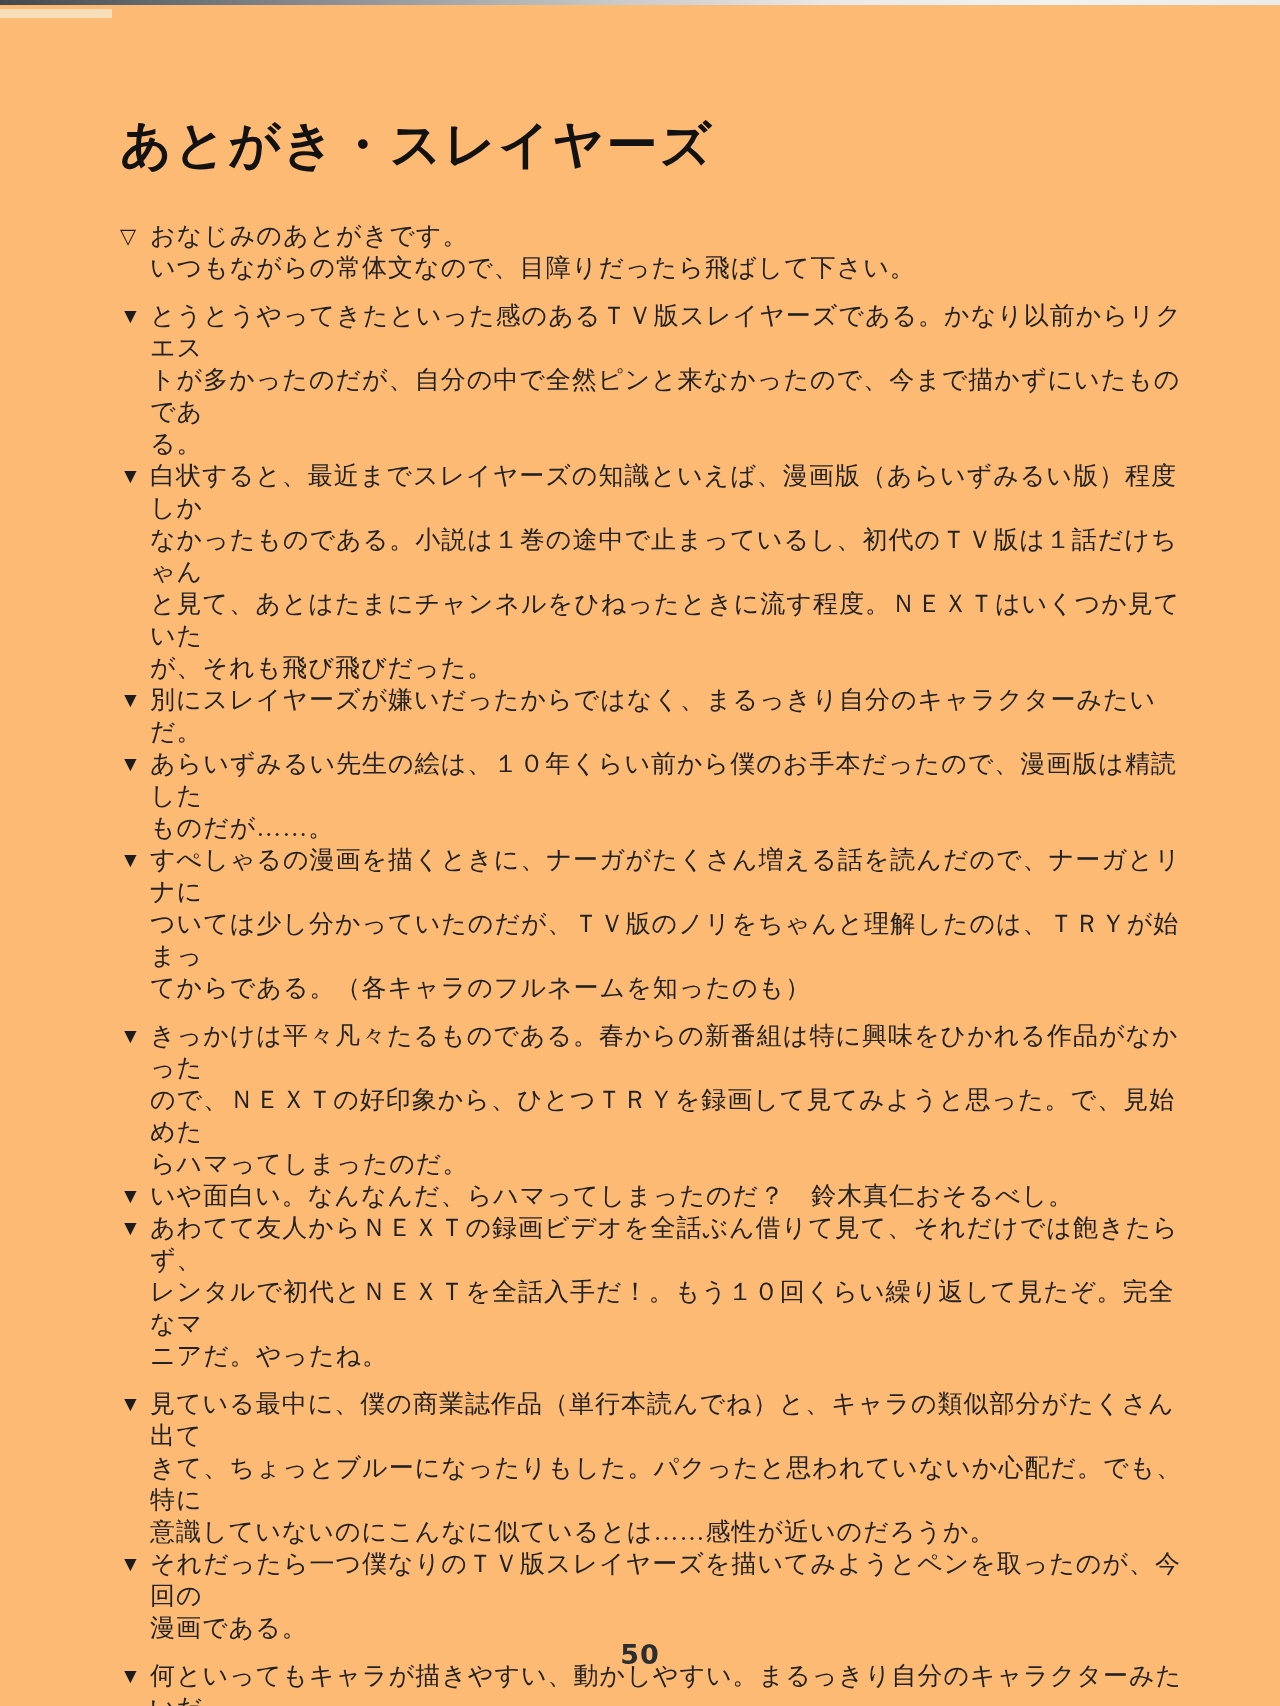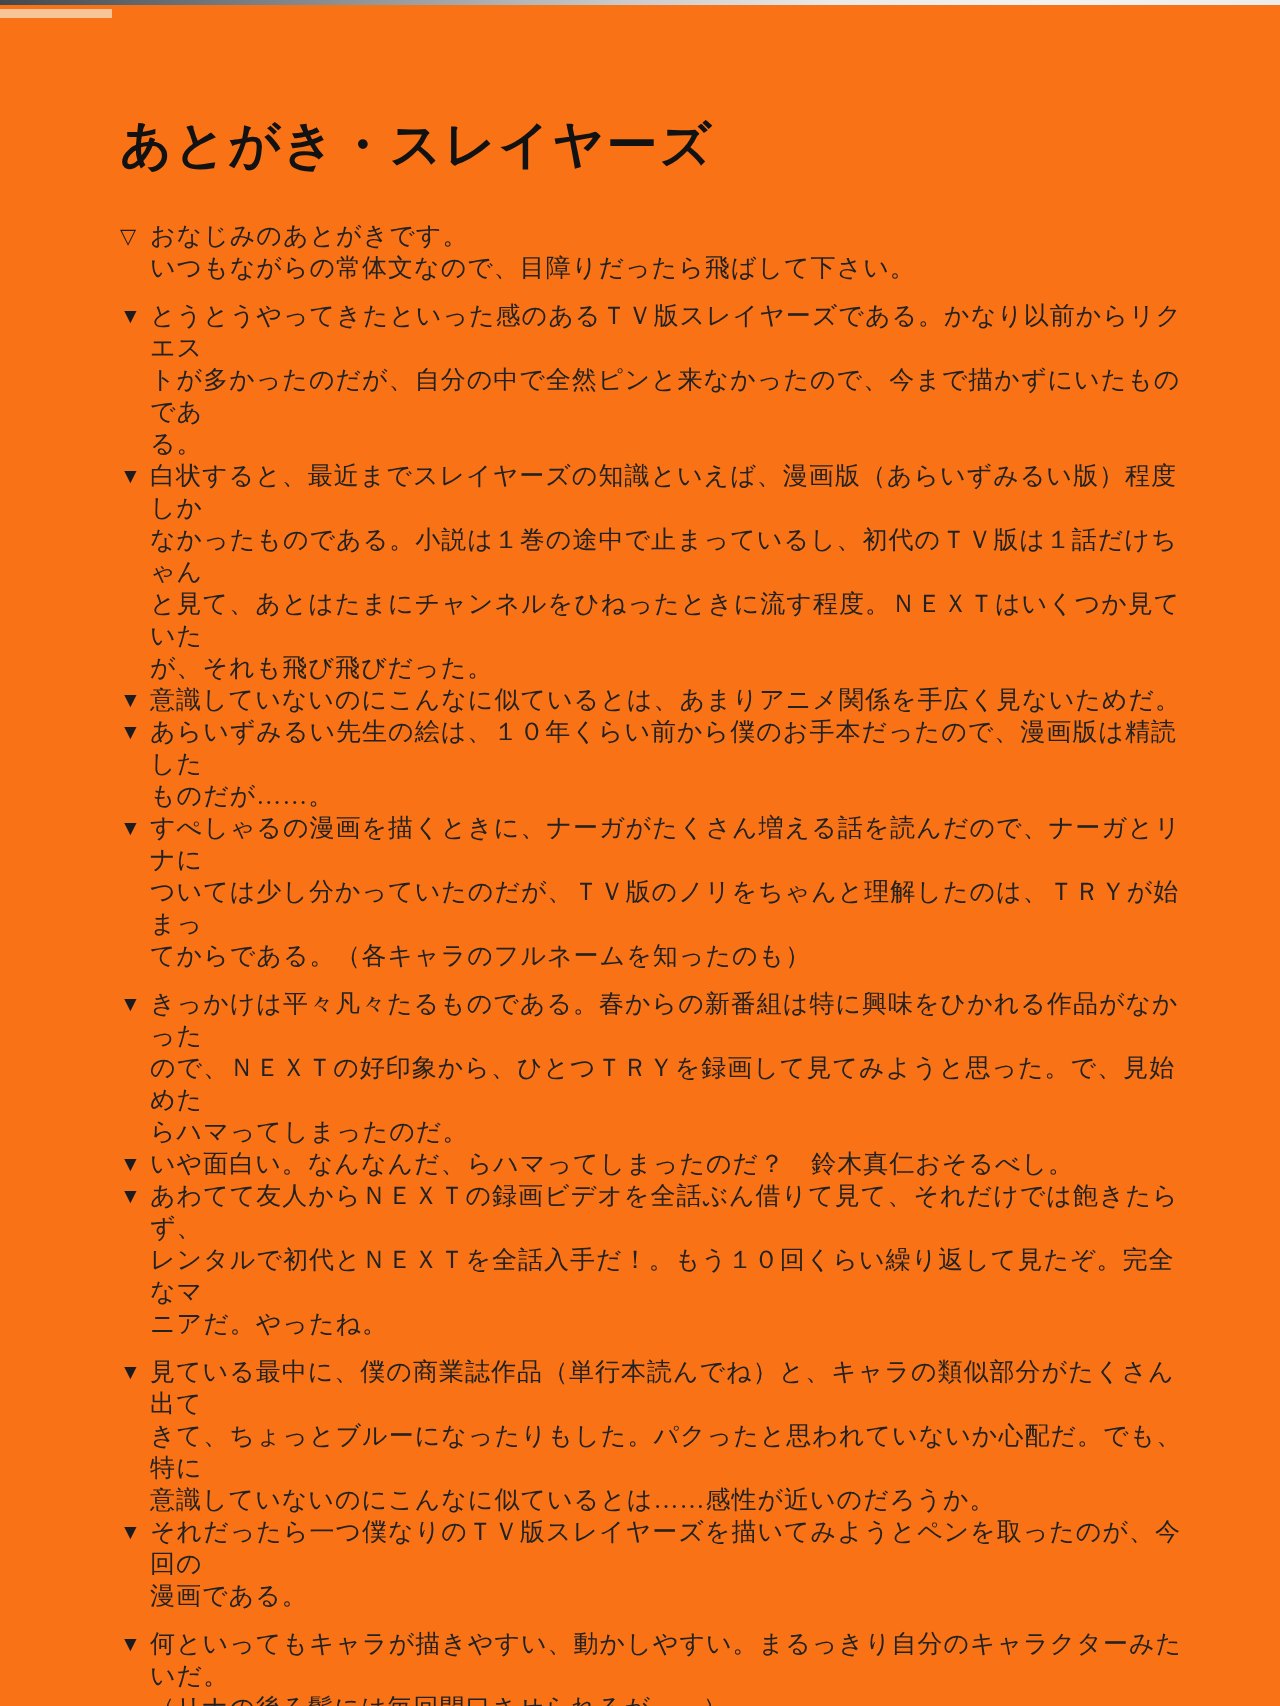--- a/index.html
+++ b/index.html
@@ -4,21 +4,21 @@
 <style>
   html, body {
     margin: 0;
     padding: 0;
     background: #ffffff;
   }
   .page {
     position: relative;
     width: 1280px;
     height: 1706px;
-    background: #f97316;
+    background: #fdba74;
     overflow: hidden;
     font-family: "Liberation Serif", "DejaVu Serif", serif;
     color: #1e1e1e;
   }
   .scan-bar {
     position: absolute;
     top: 0;
     left: 0;
     width: 100%;
     height: 5px;
@@ -103,21 +103,21 @@
           <div class="para">
             <span class="marker">▼</span>
             <div class="ptext">とうとうやってきたといった感のあるＴＶ版スレイヤーズである。かなり以前からリクエス<br>トが多かったのだが、自分の中で全然ピンと来なかったので、今まで描かずにいたものであ<br>る。</div>
           </div>
           <div class="para">
             <span class="marker">▼</span>
             <div class="ptext">白状すると、最近までスレイヤーズの知識といえば、漫画版（あらいずみるい版）程度しか<br>なかったものである。小説は１巻の途中で止まっているし、初代のＴＶ版は１話だけちゃん<br>と見て、あとはたまにチャンネルをひねったときに流す程度。ＮＥＸＴはいくつか見ていた<br>が、それも飛び飛びだった。</div>
           </div>
           <div class="para">
             <span class="marker">▼</span>
-            <div class="ptext">意識していないのにこんなに似ているとは、あまりアニメ関係を手広く見ないためだ。</div>
+            <div class="ptext">別にスレイヤーズが嫌いだったからではなく、まるっきり自分のキャラクターみたいだ。</div>
           </div>
           <div class="para">
             <span class="marker">▼</span>
             <div class="ptext">あらいずみるい先生の絵は、１０年くらい前から僕のお手本だったので、漫画版は精読した<br>ものだが……。</div>
           </div>
           <div class="para">
             <span class="marker">▼</span>
             <div class="ptext">すぺしゃるの漫画を描くときに、ナーガがたくさん増える話を読んだので、ナーガとリナに<br>ついては少し分かっていたのだが、ＴＶ版のノリをちゃんと理解したのは、ＴＲＹが始まっ<br>てからである。（各キャラのフルネームを知ったのも）</div>
           </div>
         </div>
@@ -146,13 +146,14 @@
           </div>
         </div>
         <div class="group">
           <div class="para">
             <span class="marker">▼</span>
             <div class="ptext">何といってもキャラが描きやすい、動かしやすい。まるっきり自分のキャラクターみたいだ。<br>（リナの後ろ髪には毎回閉口させられるが……）</div>
           </div>
         </div>
       </div>
   </div>
+  <div class="page-number">50</div>
 </div>
 
 </body></html>

